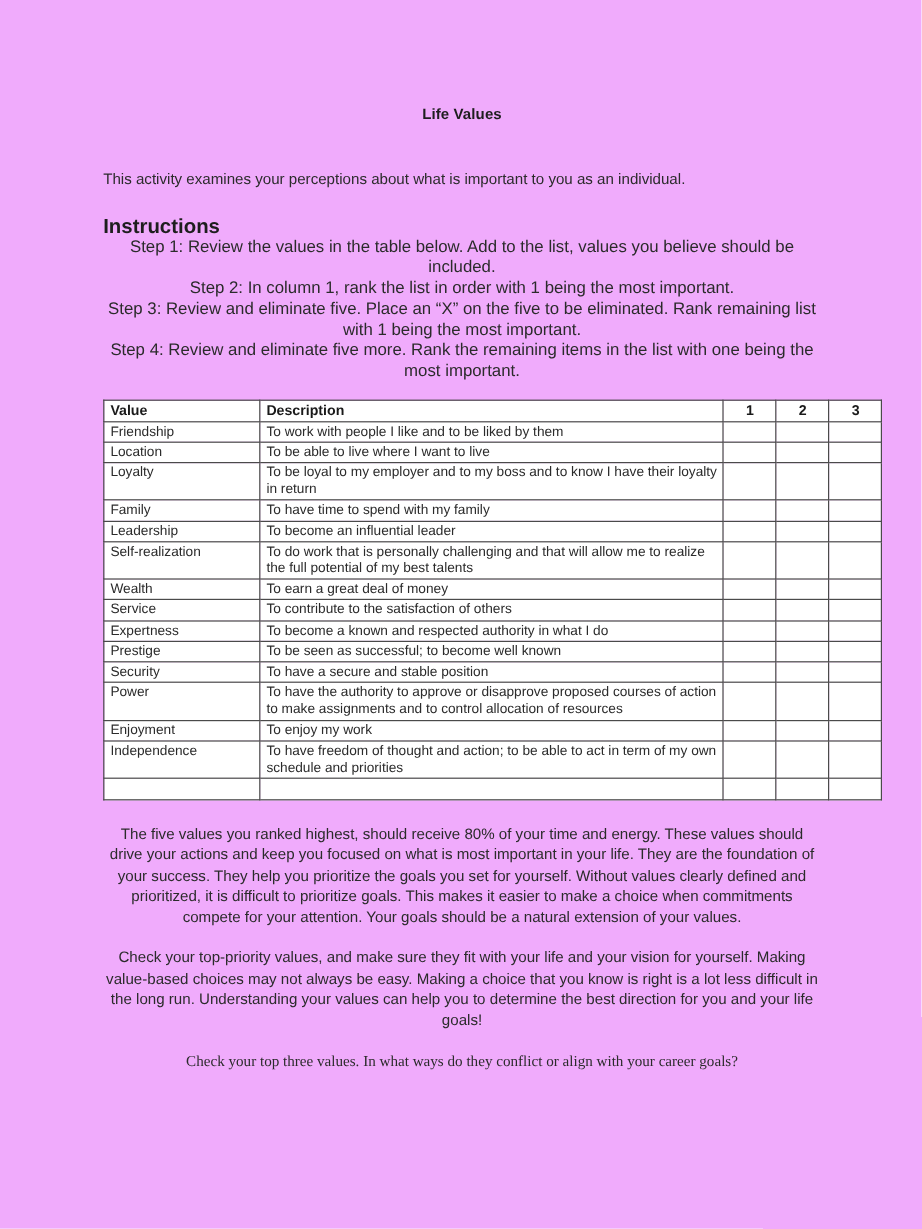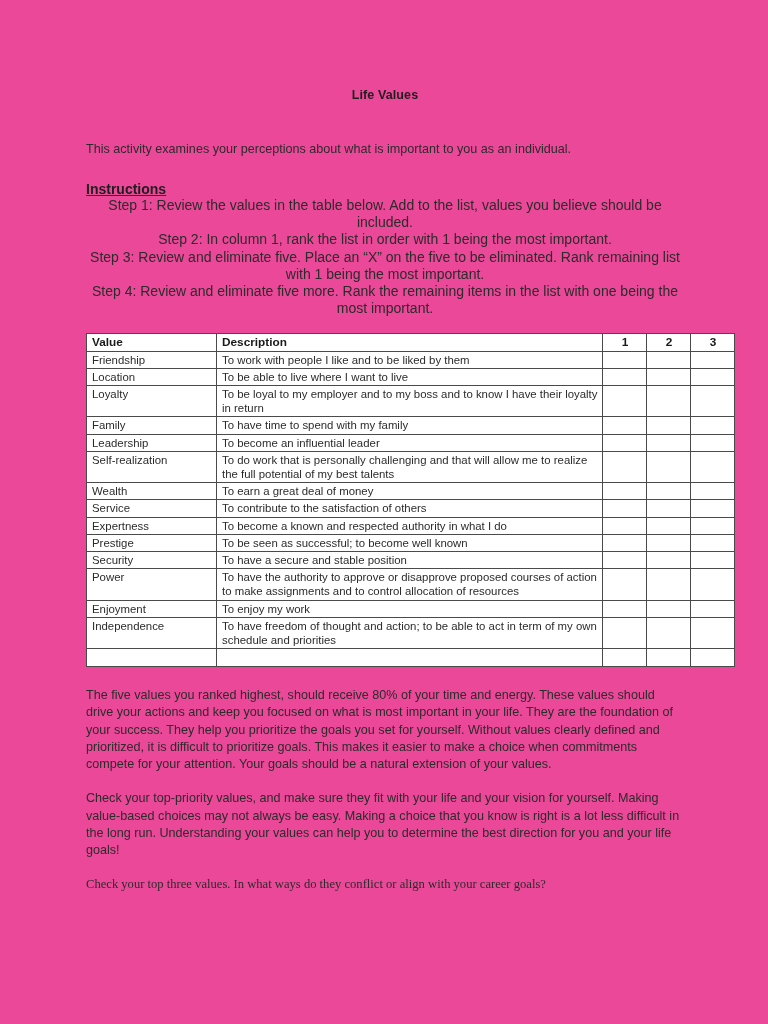--- a/index.html
+++ b/index.html
@@ -13,21 +13,21 @@
     height: 1024px;
     font-family: "Liberation Sans", sans-serif;
     color: #2b2b2b;
     -webkit-font-smoothing: antialiased;
   }
 
   .page {
     position: relative;
     width: 768px;
     height: 1024px;
-    background: #ec4899;
+    background: #f0abfc;
     box-sizing: border-box;
   }
 
   .content {
     position: absolute;
     left: 86px;
     top: 88px;
     width: 598px;
   }
 
@@ -43,25 +43,24 @@
 
   .intro {
     margin-top: 38px;
     font-size: 12.6px;
     line-height: 16px;
     color: #2b2b2b;
   }
 
   .section-heading {
     margin-top: 24px;
-    font-size: 14px;
+    font-size: 17px;
     font-weight: bold;
     color: #1e1e1e;
     line-height: 16px;
-    text-decoration: underline;
   }
 
   .steps {
     font-size: 14px;
     line-height: 17.2px;
     color: #2b2b2b;
     text-align: center;
   }
   .steps .step {
     margin: 0;
@@ -111,20 +110,21 @@
 
   
   .closing {
     margin-top: 20px;
     font-size: 12.6px;
     line-height: 17.2px;
     color: #2b2b2b;
   }
   .closing p {
     margin: 0 0 17px 0;
+    text-align: center;
   }
   .closing p:last-child {
     margin-bottom: 0;
     font-family: Liberation Serif, serif;
   }
 </style>
 </head>
 <body>
 
 <div class="page">

